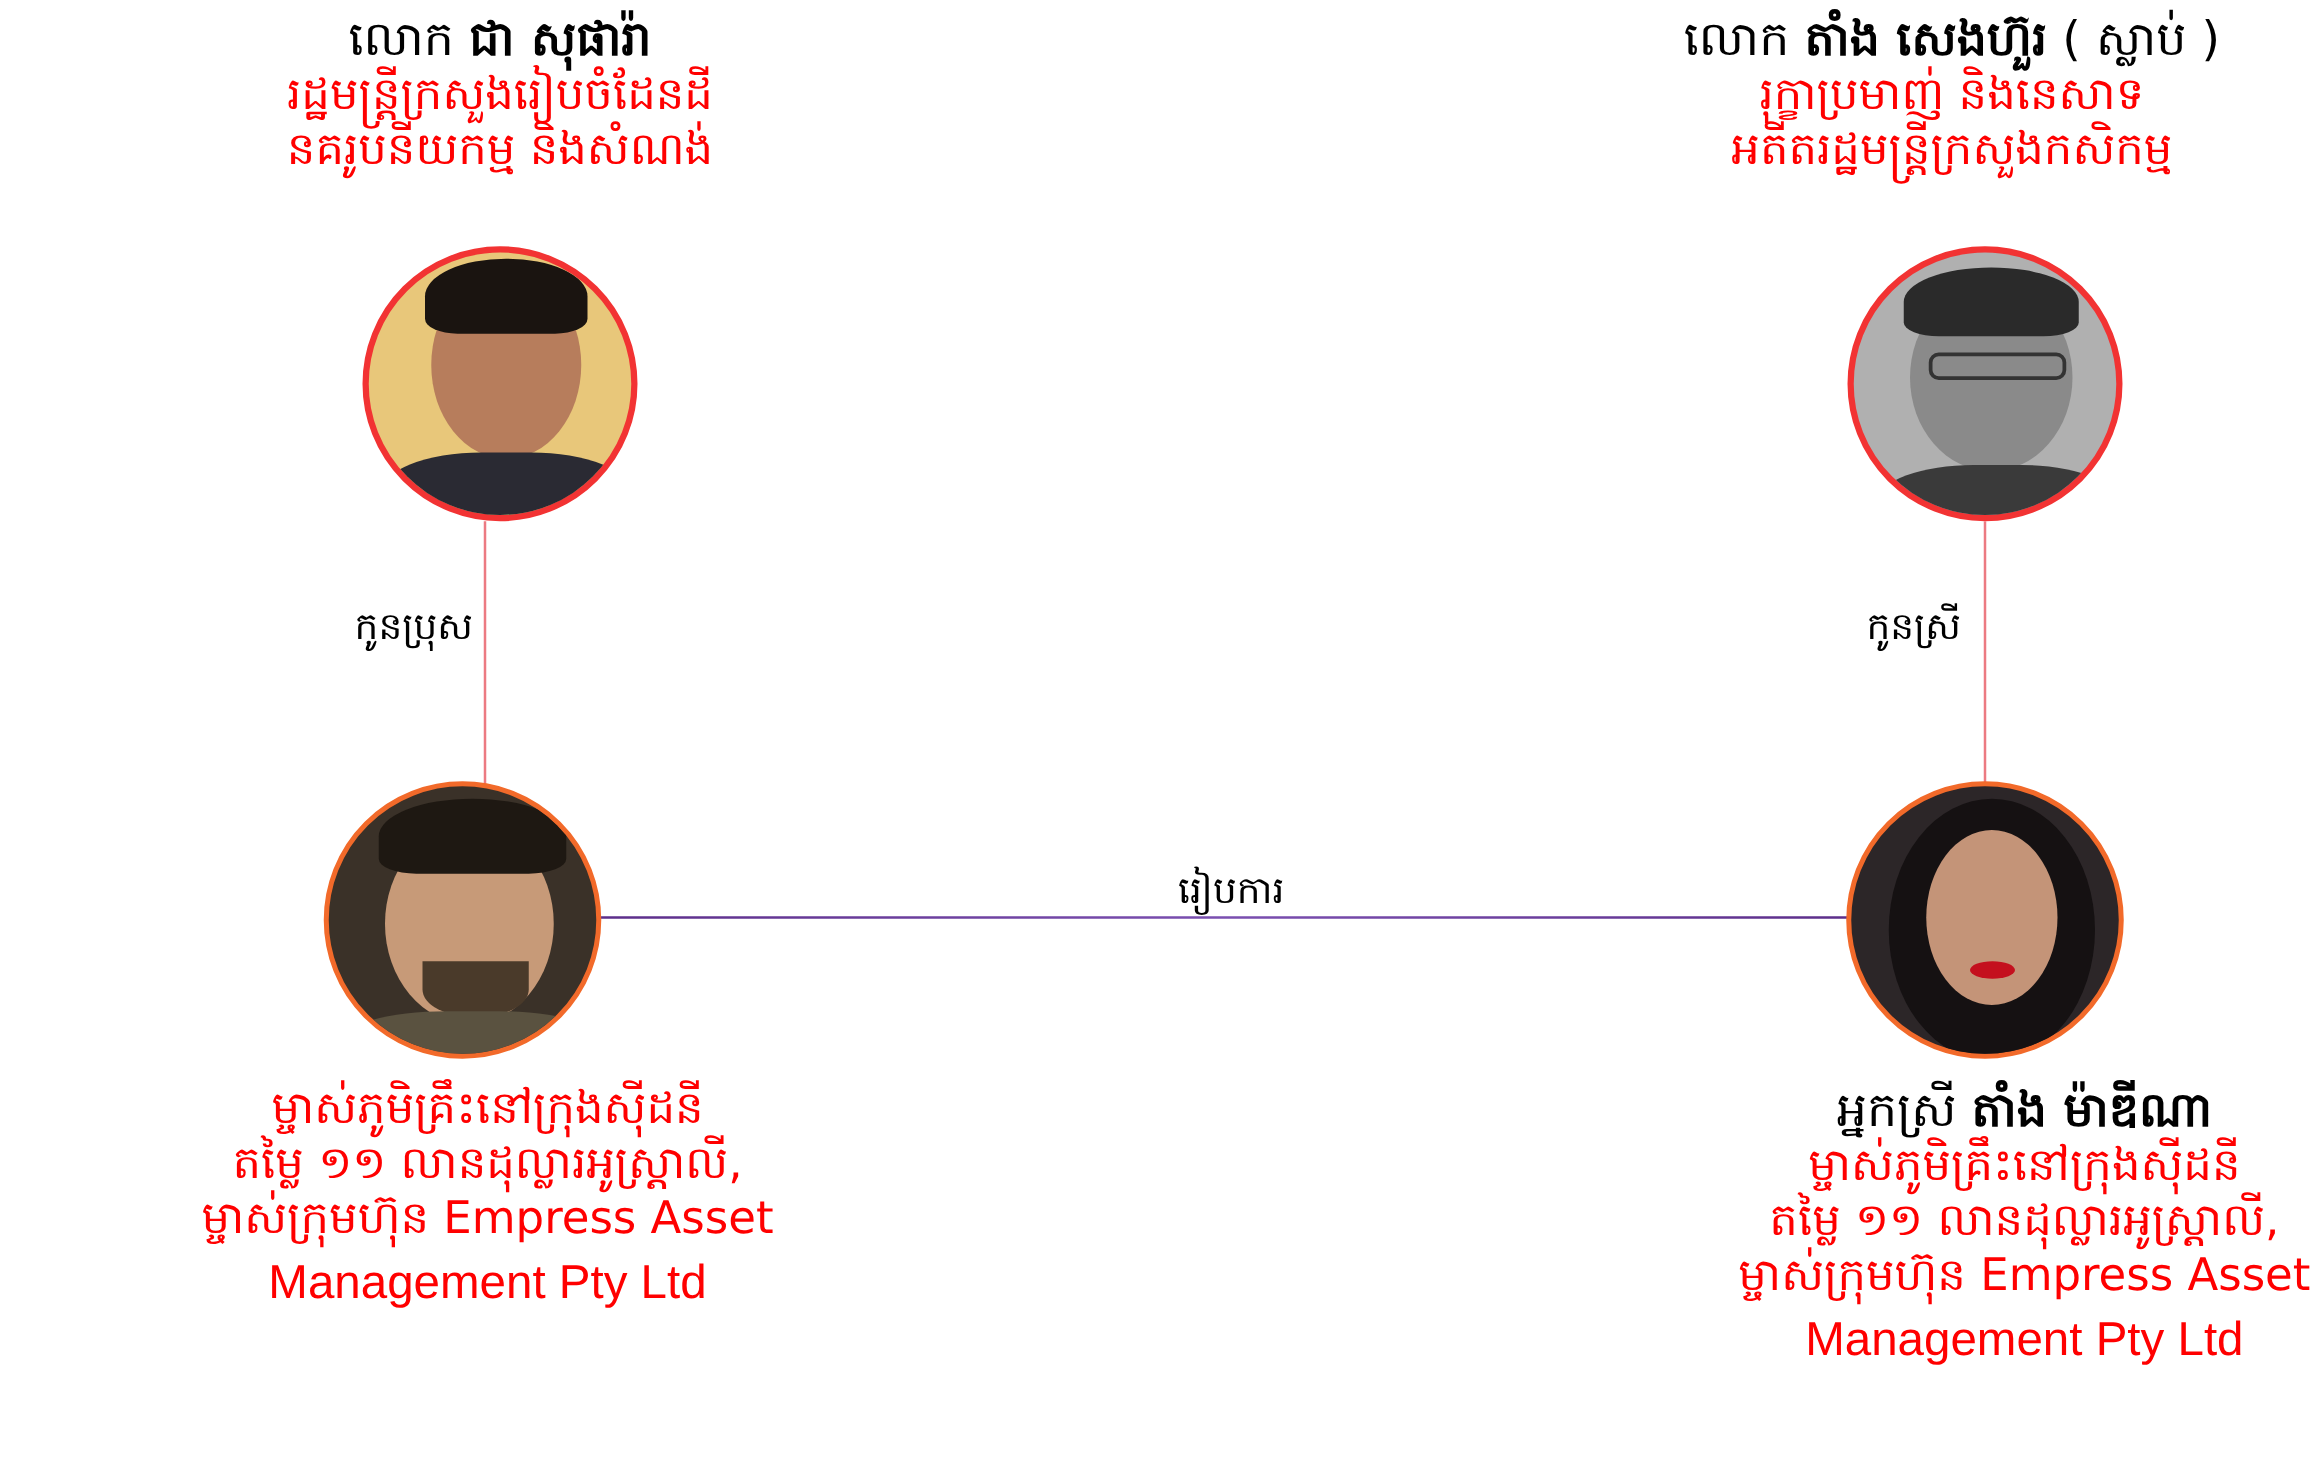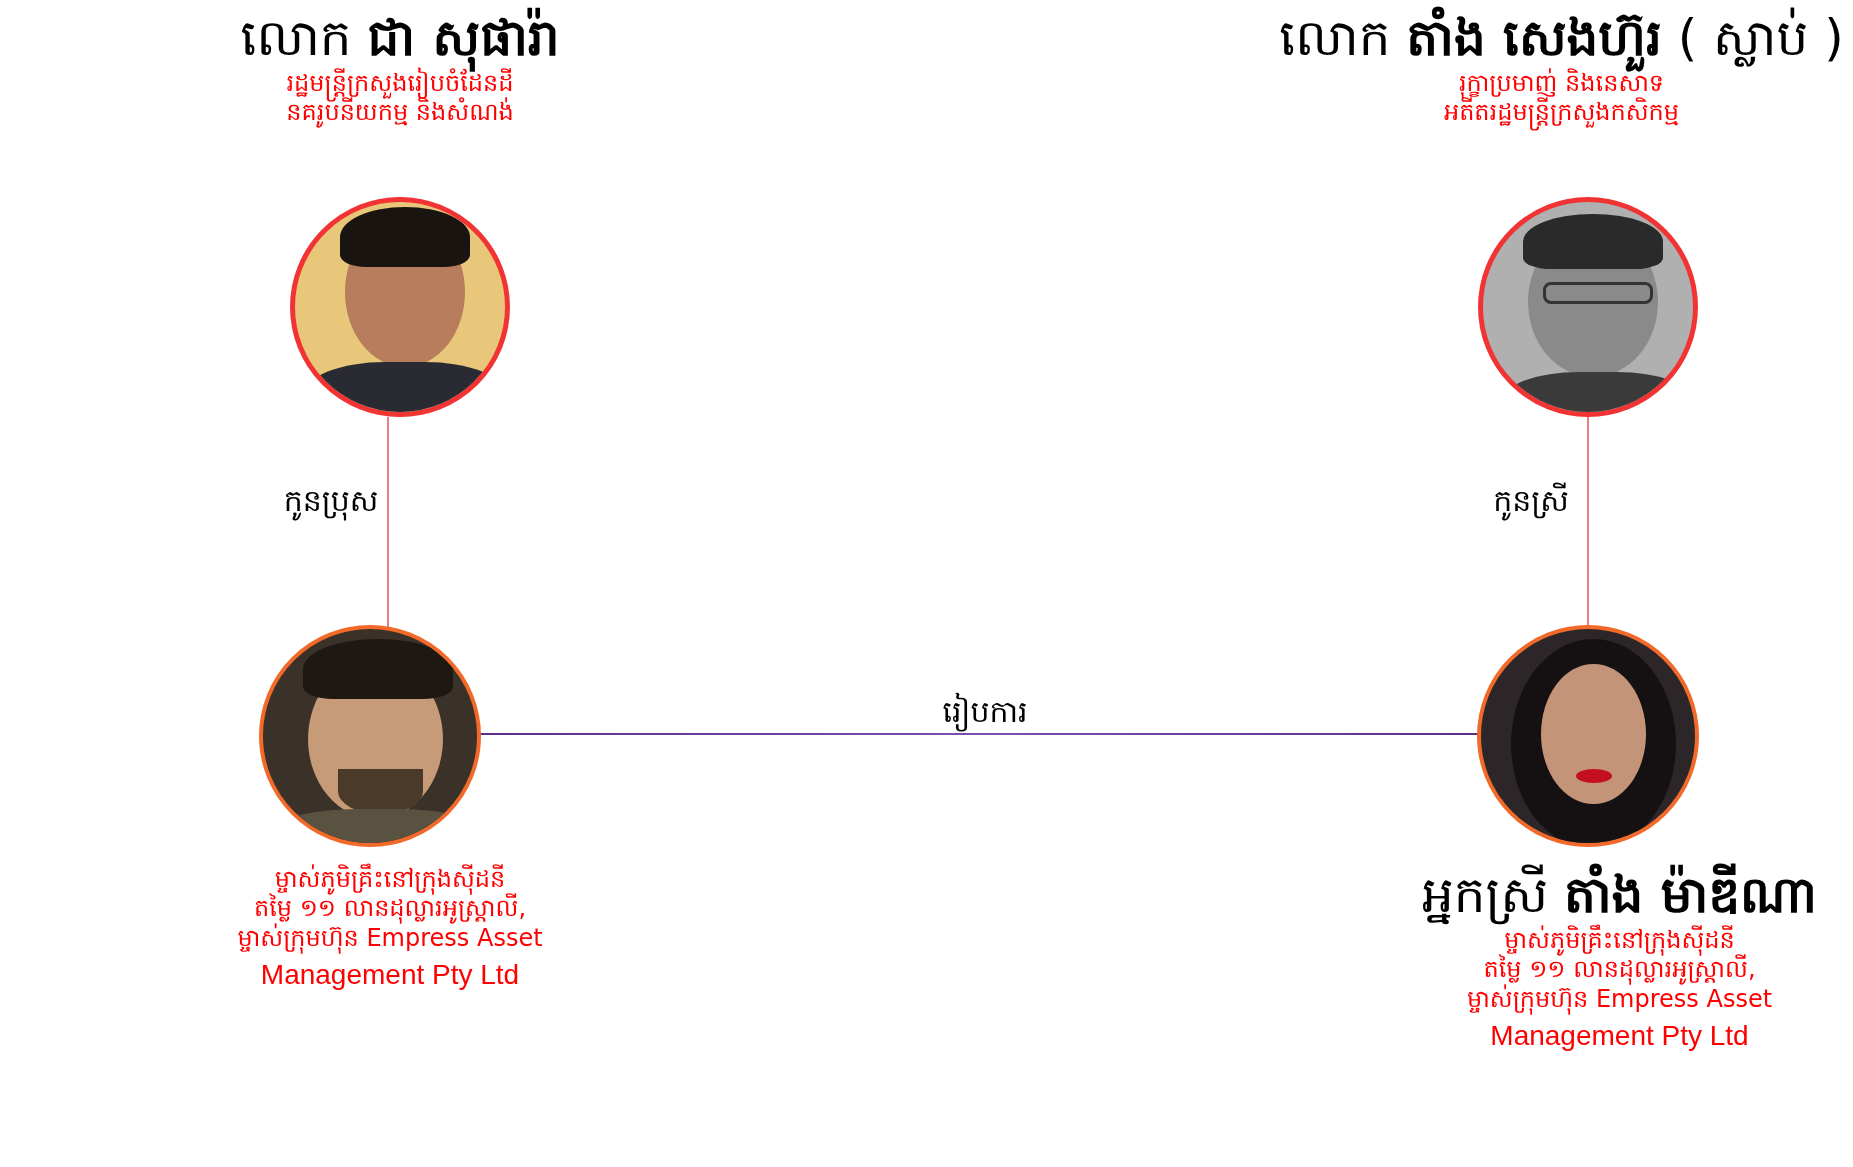--- a/index.html
+++ b/index.html
@@ -1,22 +1,22 @@
 <!DOCTYPE html>
 <html><head>
 <meta charset="utf-8">
 <style>
   html, body { margin:0; padding:0; background:#ffffff; }
   body { width:1853px; height:1167px; position:relative; overflow:hidden;
          font-family:"DejaVu Sans", sans-serif; }
   .block { position:absolute; text-align:center; line-height:1.22; }
-  .name-line { color:#000; font-size:50px; white-space:nowrap; }
+  .name-line { color:#000; font-size:38px; white-space:nowrap; }
   .name-line .bold { font-weight:bold; }
-  .desc-line { color:#f00; font-size:24px; white-space:nowrap; }
-  .desc-line.latin { font-family:"Liberation Sans", sans-serif; font-size:28px; line-height:1.55; }
+  .desc-line { color:#f00; font-size:36px; white-space:nowrap; }
+  .desc-line.latin { font-family:"Liberation Sans", sans-serif; font-size:38px; line-height:1.55; }
   .photo { position:absolute; border-radius:50%; box-sizing:border-box; overflow:hidden; }
   .photo.red { border:5px solid #f23333; }
   .photo.orange { border:4px solid #f26a2a; }
   .vline { position:absolute; width:2px; background:#ec7a82; }
   .hline { position:absolute; height:2px; background:linear-gradient(90deg,#5c2e8a 0%, #7a4fb0 50%, #5c2e8a 100%); }
   .rel-label { position:absolute; font-size:30px; color:#000; white-space:nowrap; transform:translateX(-50%);text-align:right; }
   .face { position:absolute; border-radius:50%; }
 </style>
 </head>
 <body>

